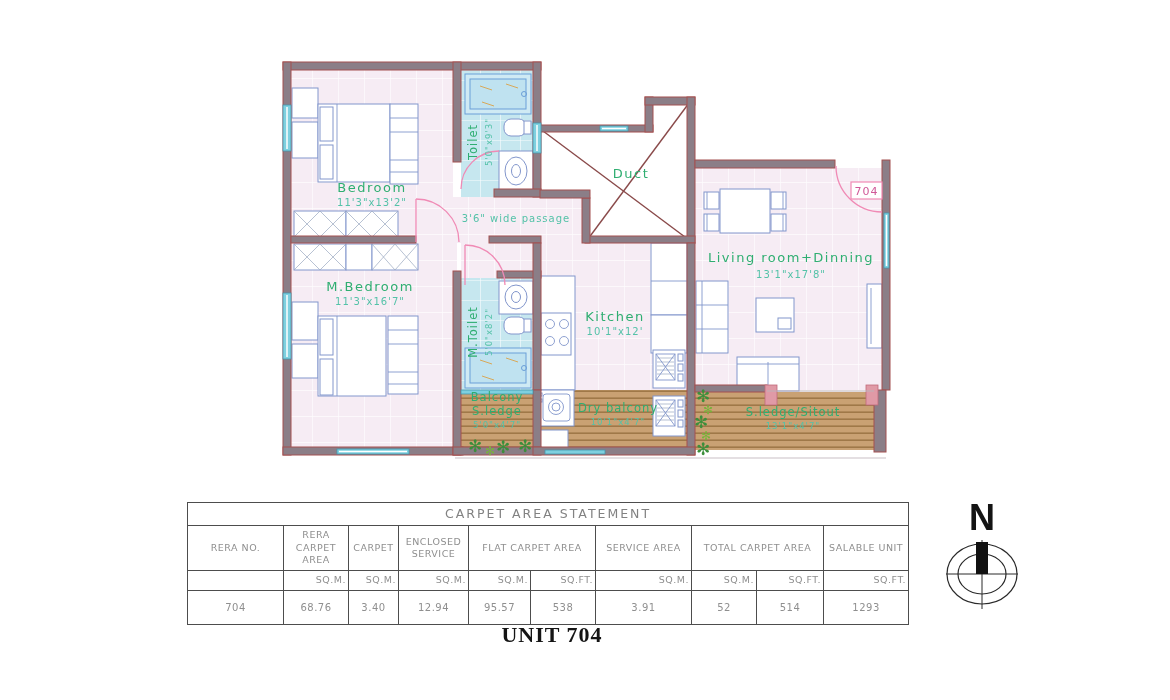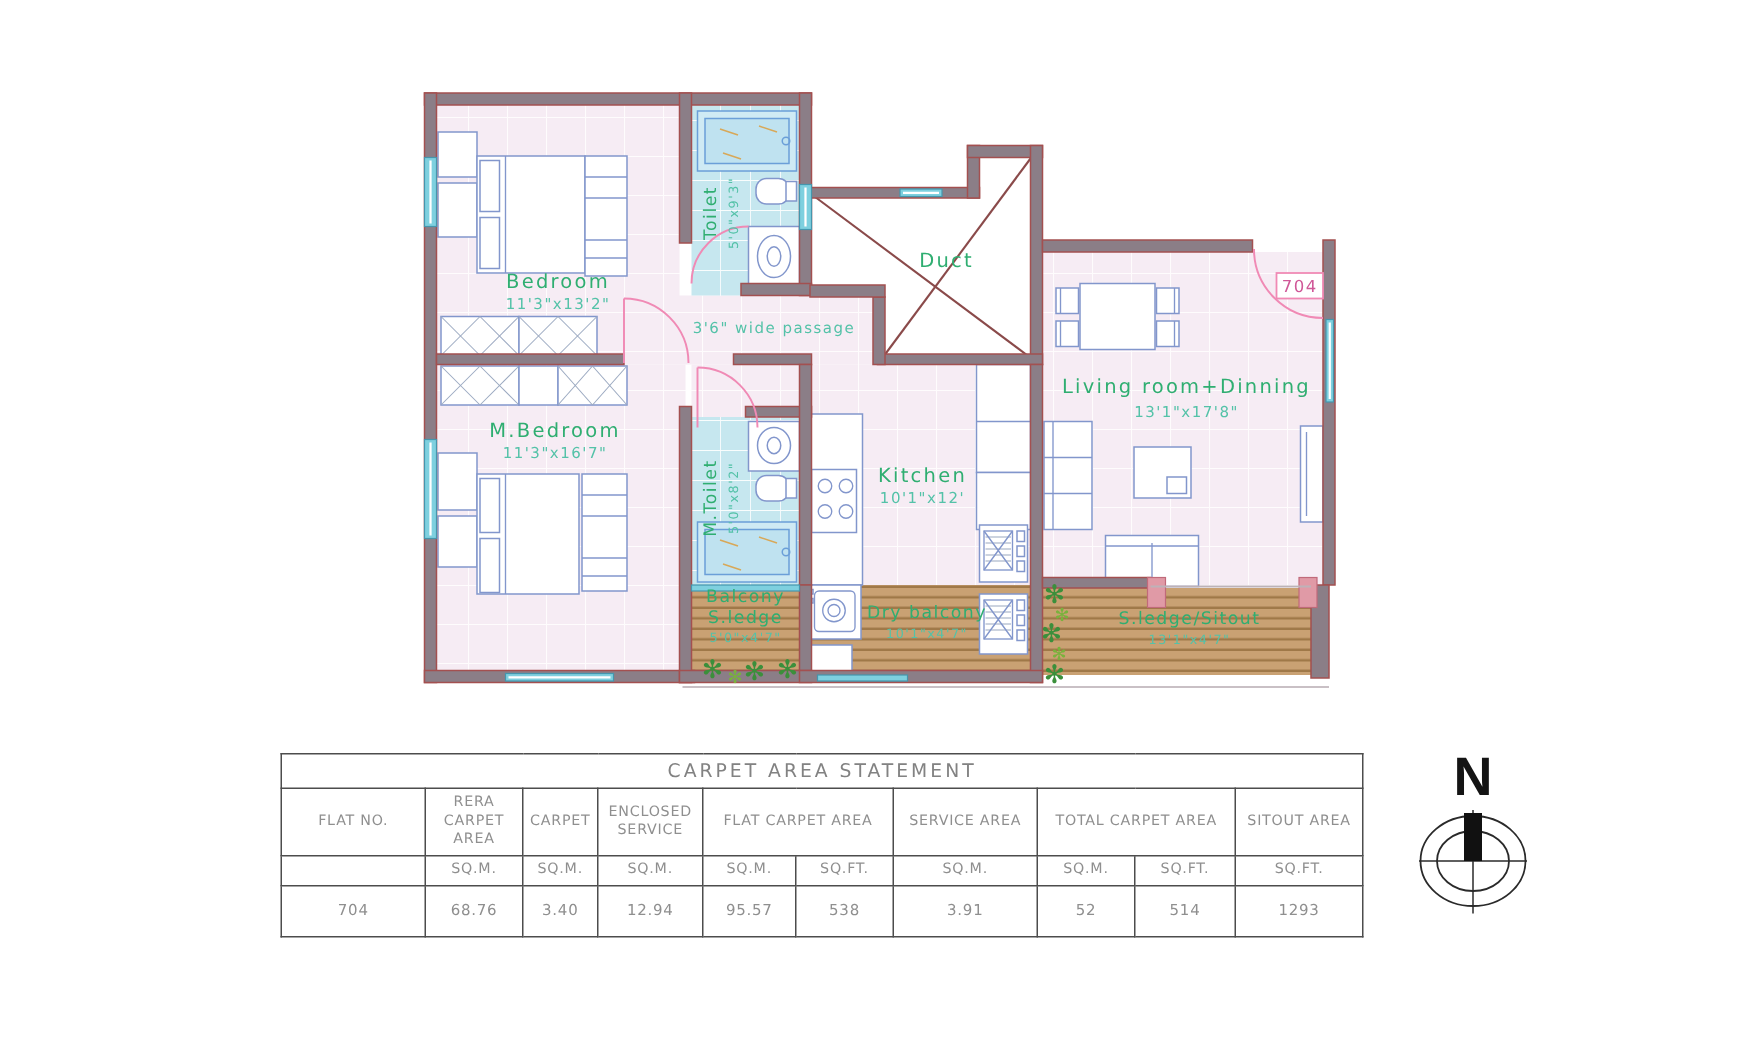--- a/index.html
+++ b/index.html
@@ -23,21 +23,21 @@
   .plant{font-size:17px;fill:#3b8f3b;text-anchor:middle;}
   .plant2{font-size:12px;fill:#79b23c;text-anchor:middle;}
   
   .area-table{position:absolute;left:187px;top:477px;width:721px;border-collapse:collapse;
               table-layout:fixed;color:#8f8f8f;margin-top:25px;}
   .area-table td{border:1px solid #4d4d4d;text-align:center;vertical-align:middle;
                  font-size:9.5px;letter-spacing:0.5px;line-height:1.3;padding:1px 2px;
                  overflow:hidden;}
   .area-table .t-title{height:20px;font-size:12.5px;letter-spacing:2px;color:#828282;}
   .area-table .r-head td{height:42px;}
-  .area-table .r-units td{height:17px;}
+  .area-table .r-units td{height:17px;text-align:right;}
   .area-table .r-data td{height:31px;font-size:10px;}
   
   .compass{position:absolute;left:932px;top:496px;}
   .compass .n{font-family:"Liberation Sans",sans-serif;font-size:36px;font-weight:bold;fill:#141414;text-anchor:middle;}
   .cring{fill:none;stroke:#2a2a2a;stroke-width:1.2;}
   .cline{stroke:#2a2a2a;stroke-width:1;}
   
   .unit-title{position:absolute;left:452px;top:622px;width:200px;text-align:center;
               font-family:"Liberation Serif",serif;font-size:22px;font-weight:bold;
               letter-spacing:1px;color:#141414;}
@@ -399,28 +399,28 @@
         <col style="width:96px">
         <col style="width:65px">
       <col style="width:67px">
         <col style="width:85px">
     </colgroup>
     <tbody>
         <tr>
       <td class="t-title" colspan="10">CARPET AREA STATEMENT</td>
     </tr>
     <tr class="r-head">
-      <td>FLAT NO.</td>
+      <td>RERA NO.</td>
       <td>RERA CARPET AREA</td>
       <td>CARPET</td>
       <td>ENCLOSED SERVICE</td>
       <td colspan="2">FLAT CARPET AREA</td>
       <td>SERVICE AREA</td>
       <td colspan="2">TOTAL CARPET AREA</td>
-      <td>SITOUT AREA</td>
+      <td>SALABLE UNIT</td>
     </tr>
     <tr class="r-units">
       <td></td>
       <td>SQ.M.</td>
       <td>SQ.M.</td>
       <td>SQ.M.</td>
       <td>SQ.M.</td>
       <td>SQ.FT.</td>
       <td>SQ.M.</td>
       <td>SQ.M.</td>
@@ -446,14 +446,15 @@
     <svg width="100" height="118" viewBox="0 0 100 118">
       <text class="n" x="50" y="34">N</text>
       <ellipse class="cring" cx="50" cy="78" rx="35" ry="30"></ellipse>
       <ellipse class="cring" cx="50" cy="78" rx="24" ry="20"></ellipse>
       <line class="cline" x1="14" y1="78" x2="86" y2="78"></line>
       <line class="cline" x1="50" y1="44" x2="50" y2="113"></line>
       <rect x="44" y="46" width="12" height="32" fill="#111111"></rect>
     </svg>
   </div>
 
+  <div class="unit-title">UNIT 704</div>
 
 </div>
 
 </body></html>

